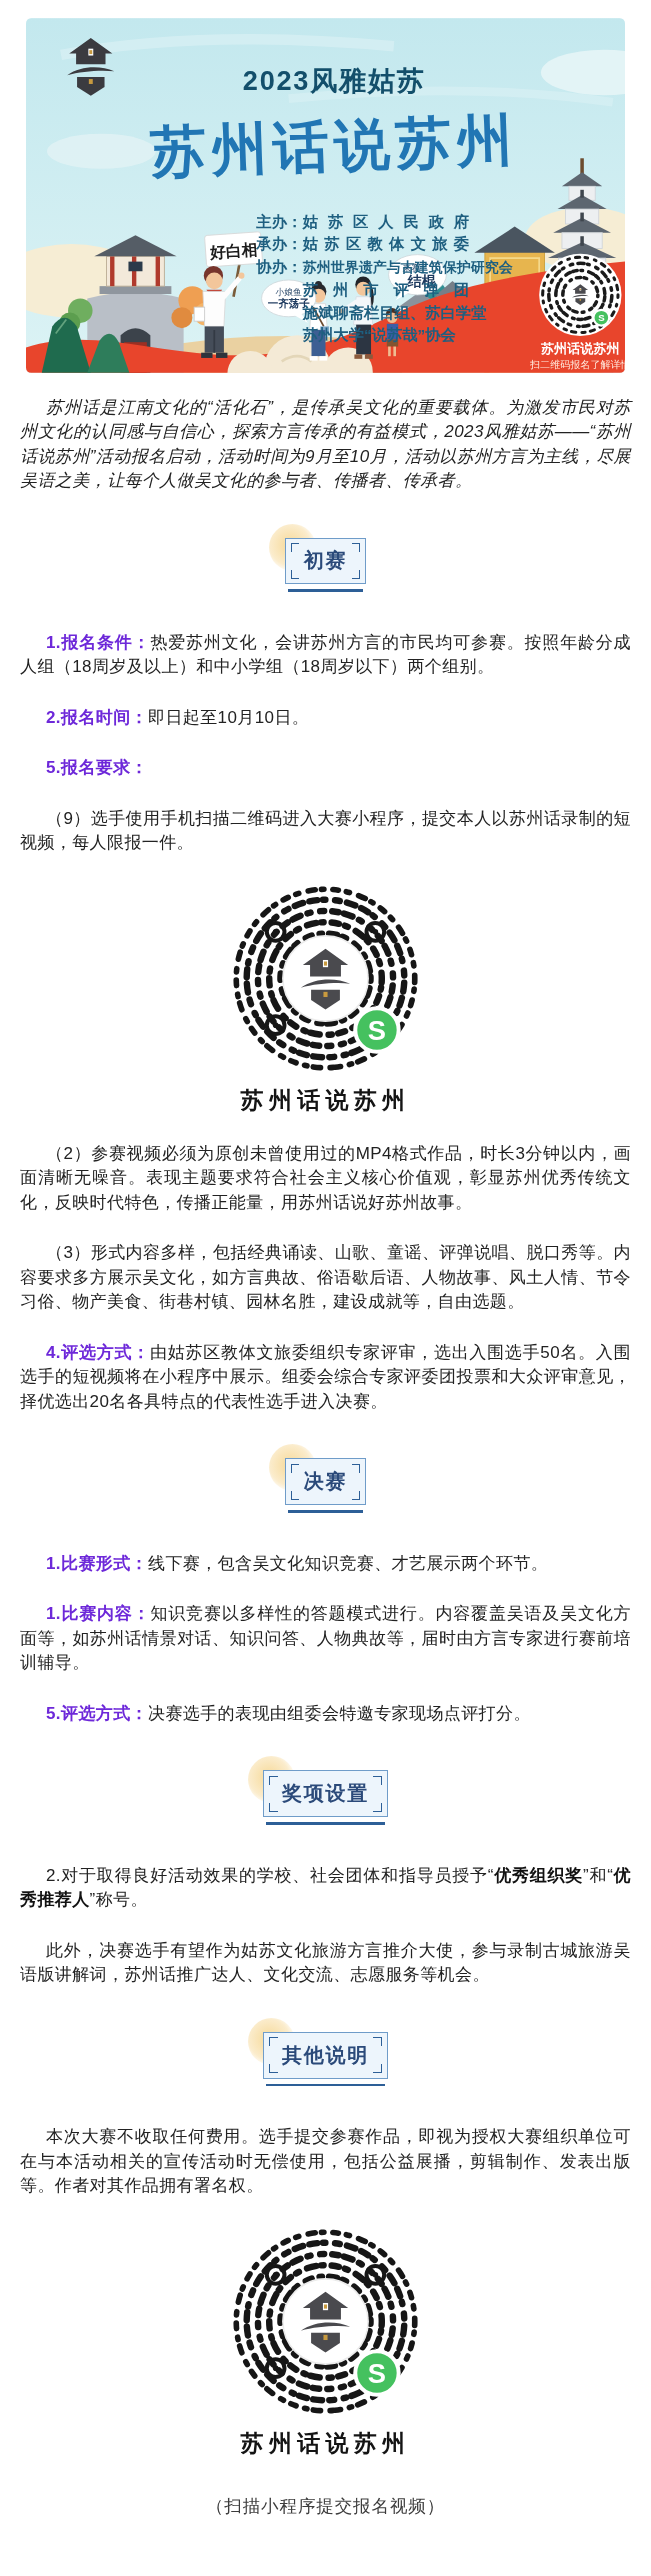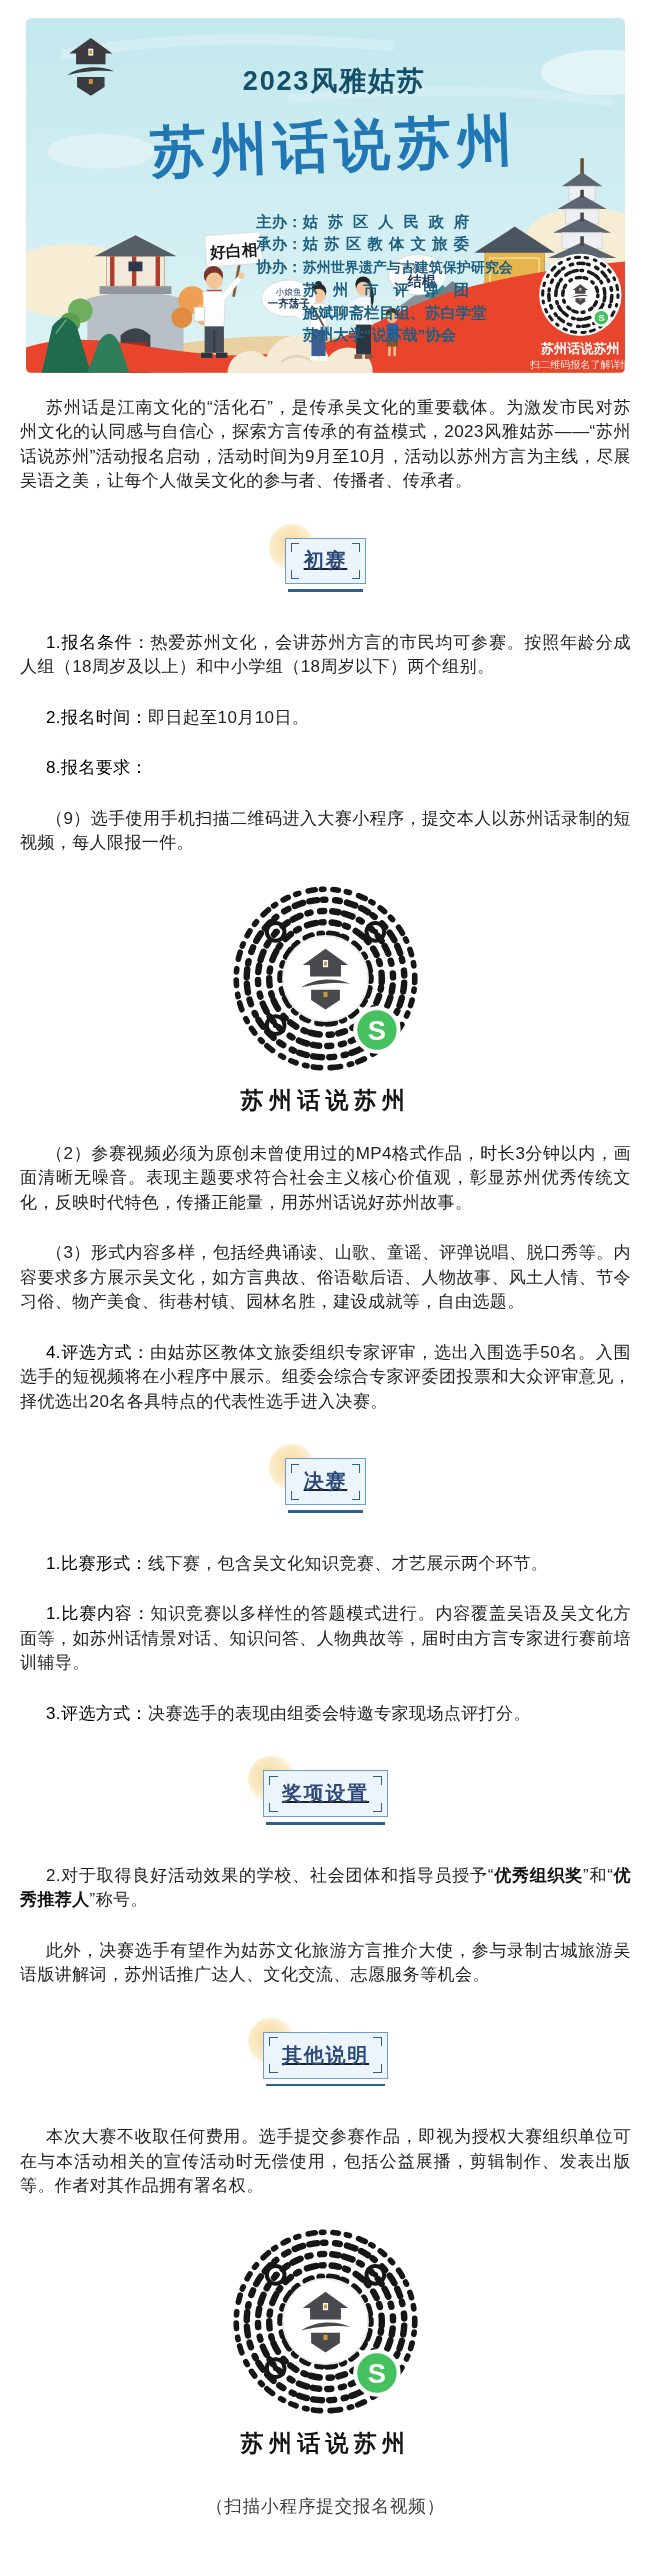--- a/index.html
+++ b/index.html
@@ -8,25 +8,25 @@
 
   
   .banner{position:relative;width:599px;height:355px;margin:17.5px auto 0;border-radius:5.3px;overflow:hidden;}
   .banner svg{display:block;width:599px;height:355px;}
 
   
   .content{padding:0 20px;}
   .para{font-size:17px;line-height:24.5px;letter-spacing:0.4px;text-align:justify;
         text-indent:26px;margin:26px 0;color:#222;}
   .para b{color:#111;}
-  .lbl{font-weight:normal;color:#000000;}
-  .intro{margin-top:23px;}
+  .lbl{font-weight:bold;color:#6d28d9;}
+  .intro{margin-top:23px;font-style:italic;}
 
   
-  .badge-wrap{position:relative;width:max-content;margin:44px auto 39px;text-align:center;text-decoration:underline;}
+  .badge-wrap{position:relative;width:max-content;margin:44px auto 39px;text-align:center;}
   .badge-glow{position:absolute;left:-15.8px;top:-14px;width:47px;height:47px;border-radius:50%;z-index:0;
       background:radial-gradient(circle at 45% 45%, #f6d998 0%, #fbeccc 55%, rgba(251,238,208,0) 75%);}
   .badge-box{position:relative;z-index:1;background:#edf5fc;border:0.9px solid #6f9cc9;
       padding:8.8px 17.5px;font-size:20px;font-weight:bold;color:#2b4a7a;letter-spacing:1.8px;}
   .corner{position:absolute;width:7.9px;height:7.9px;border:0 solid #2d5f97;z-index:2;}
   .c-tl{left:4.4px;top:4.4px;border-left-width:1.8px;border-top-width:1.8px;}
   .c-tr{right:4.4px;top:4.4px;border-right-width:1.8px;border-top-width:1.8px;}
   .c-bl{left:4.4px;bottom:4.4px;border-left-width:1.8px;border-bottom-width:1.8px;}
   .c-br{right:4.4px;bottom:4.4px;border-right-width:1.8px;border-bottom-width:1.8px;}
   .badge-underline{position:relative;z-index:1;height:2.6px;background:#2d5f97;width:calc(100% - 5.3px);margin:5.3px auto 0;}
@@ -285,21 +285,21 @@
         <span class="corner c-br"></span>
         <span>初赛</span>
       </div>
       <div class="badge-underline"></div>
     </div>
 
     <p class="para"><span class="lbl">1.报名条件：</span><span>热爱苏州文化，会讲苏州方言的市民均可参赛。按照年龄分成人组（18周岁及以上）和中小学组（18周岁以下）两个组别。</span></p>
 
     <p class="para"><span class="lbl">2.报名时间：</span><span>即日起至10月10日。</span></p>
 
-    <p class="para"><span class="lbl">8.报名要求：</span></p>
+    <p class="para"><span class="lbl">5.报名要求：</span></p>
 
     <p class="para">（9）选手使用手机扫描二维码进入大赛小程序，提交本人以苏州话录制的短视频，每人限报一件。</p>
 
     <div class="qr-block">
       <svg class="qr-img" viewBox="0 0 240 240">
         <use href="#sym-qr"></use>
       </svg>
       <div class="qr-caption">苏州话说苏州</div>
     </div>
 
@@ -318,21 +318,21 @@
         <span class="corner c-br"></span>
         <span>决赛</span>
       </div>
       <div class="badge-underline"></div>
     </div>
 
     <p class="para"><span class="lbl">1.比赛形式：</span><span>线下赛，包含吴文化知识竞赛、才艺展示两个环节。</span></p>
 
     <p class="para"><span class="lbl">1.比赛内容：</span><span>知识竞赛以多样性的答题模式进行。内容覆盖吴语及吴文化方面等，如苏州话情景对话、知识问答、人物典故等，届时由方言专家进行赛前培训辅导。</span></p>
 
-    <p class="para"><span class="lbl">3.评选方式：</span><span>决赛选手的表现由组委会特邀专家现场点评打分。</span></p>
+    <p class="para"><span class="lbl">5.评选方式：</span><span>决赛选手的表现由组委会特邀专家现场点评打分。</span></p>
 
     <div class="badge-wrap">
       <span class="badge-glow"></span>
       <div class="badge-box">
         <span class="corner c-tl"></span>
         <span class="corner c-tr"></span>
         <span class="corner c-bl"></span>
         <span class="corner c-br"></span>
         <span>奖项设置</span>
       </div>

